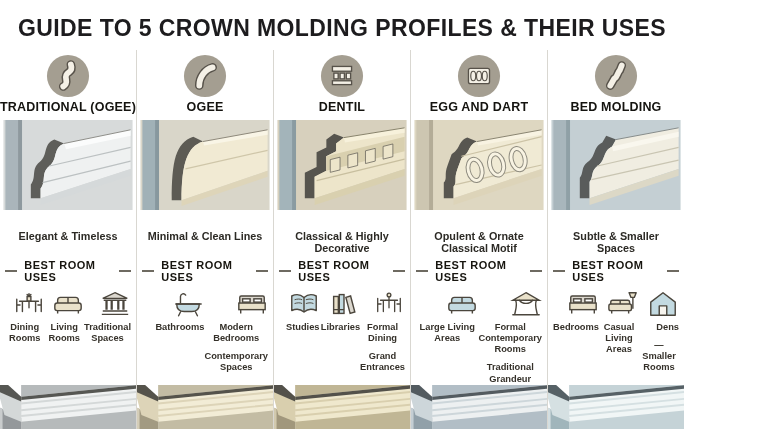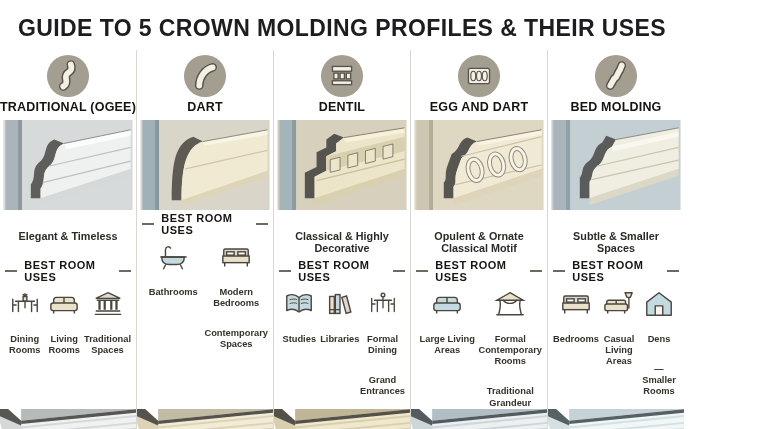--- a/index.html
+++ b/index.html
@@ -27,21 +27,21 @@
   .art-main { margin-top:6px; flex:0 0 auto; }
   .art-main svg { width:130px; height:90px; display:block; }
   .caption {
     margin-top:20px; height:27px; font-size:10.8px; font-weight:700; color:#2c2a25;
     text-align:center; line-height:1.15; display:flex; align-items:flex-start; justify-content:center;
   }
   .bru { display:flex; align-items:center; gap:7px; margin-top:2px; flex:0 0 auto; }
   .bru .bru-label { font-size:11px; font-weight:800; letter-spacing:.5px; color:#17150f; }
   .bru .dash { width:15px; height:2px; background:#6e6a61; }
   .uses { display:flex; width:100%; margin-top:7px; justify-content:space-around; align-items:flex-start; }
-  .use { flex:1 1 0; display:flex; flex-direction:column; align-items:center; text-align:center;gap:12px; }
+  .use { flex:1 1 0; display:flex; flex-direction:column; align-items:flex-end; text-align:center; }
   .uicon { height:28px; display:flex; align-items:flex-end; }
   .uicon svg { width:32px; height:28px; display:block; }
   .ulabel { margin-top:4px; font-size:9.3px; font-weight:700; color:#35312a; line-height:1.2; }
   .uextra { margin-top:7px; font-size:9.3px; font-weight:700; color:#35312a; line-height:1.2; white-space:pre-line; }
   .uextra:empty { display:none; }
   .art-bottom { margin-top:auto; flex:0 0 auto; }
   .art-bottom svg { width:142px; height:95px; display:block; }
   .ico { --ic:#4b463d; --fBeige:#e9e1ca; --fBlue:#c3dae1; --fGray:#dcd8cf; }
   .circle svg { display:block; }
 </style>
@@ -140,34 +140,35 @@
     </section>
 
     <section class="col" style="--wall: #a0b1b7; --wallDk: #87989e; --backdrop: #d9d6c9; --shadow: #5d5b54; --mold: #f1ead3; --moldHi: #f9f5e6; --moldShade: #ded5b9; --moldLine: #cfc6a9; --bFace: #c3bca4; --bSide: #a29a82; --bSideL: #d4cdb8; --bM1: #f2ecd6; --bM2: #ddd4b8; --bDark: #55534b;">
       <div class="circle">
         <svg viewBox="0 0 46 46" width="44" height="44">
           <circle cx="23" cy="23" r="22" fill="#a49e91"></circle>
           <path d="M17,33 C17,24 23,16 31,14" fill="none" stroke="#57524a" stroke-width="9" stroke-linecap="round"></path>
           <path d="M17,33 C17,24 23,16 31,14" fill="none" stroke="#f4f0e6" stroke-width="6" stroke-linecap="round"></path>
         </svg>
       </div>
-      <h2 class="pname">DART</h2>
+      <h2 class="pname">OGEE</h2>
       <div class="art-main">
         <svg viewBox="0 0 132 92">
           <rect x="0" y="0" width="132" height="92" fill="var(--backdrop)"></rect>
           <rect x="2" y="0" width="15" height="92" fill="var(--wall)"></rect>
           <rect x="15" y="0" width="4" height="92" fill="var(--wallDk)"></rect>
           <path d="M54,17 C36,23 32,42 32,82 L42,82 C42,44 48,27 64,22 Z" fill="var(--shadow)"></path>
           <path d="M64,22 C48,27 42,44 42,82 L130,52 L130,10 Z" fill="var(--mold)"></path>
           <polygon points="64,22 130,10 130,15 65,26" fill="var(--moldHi)"></polygon>
           <path d="M46,50 L130,31" stroke="var(--moldLine)" stroke-width="1.2" fill="none"></path>
           <polygon points="42,82 130,52 130,58 42,88" fill="var(--moldShade)"></polygon>
           <path d="M64,22 L130,10" stroke="#8b8679" stroke-width="1" fill="none"></path>
         </svg>
       </div>
+      <p class="caption">Minimal &amp; Clean Lines</p>
       <div class="bru">
         <span class="dash"></span>
         <span class="bru-label">BEST ROOM USES</span>
         <span class="dash"></span>
       </div>
       <div class="uses">
         <div class="use">
           <span class="uicon ico">
             <svg viewBox="0 0 34 28">
                 <g stroke="var(--ic)" stroke-width="1.5" fill="none" stroke-linecap="round">

